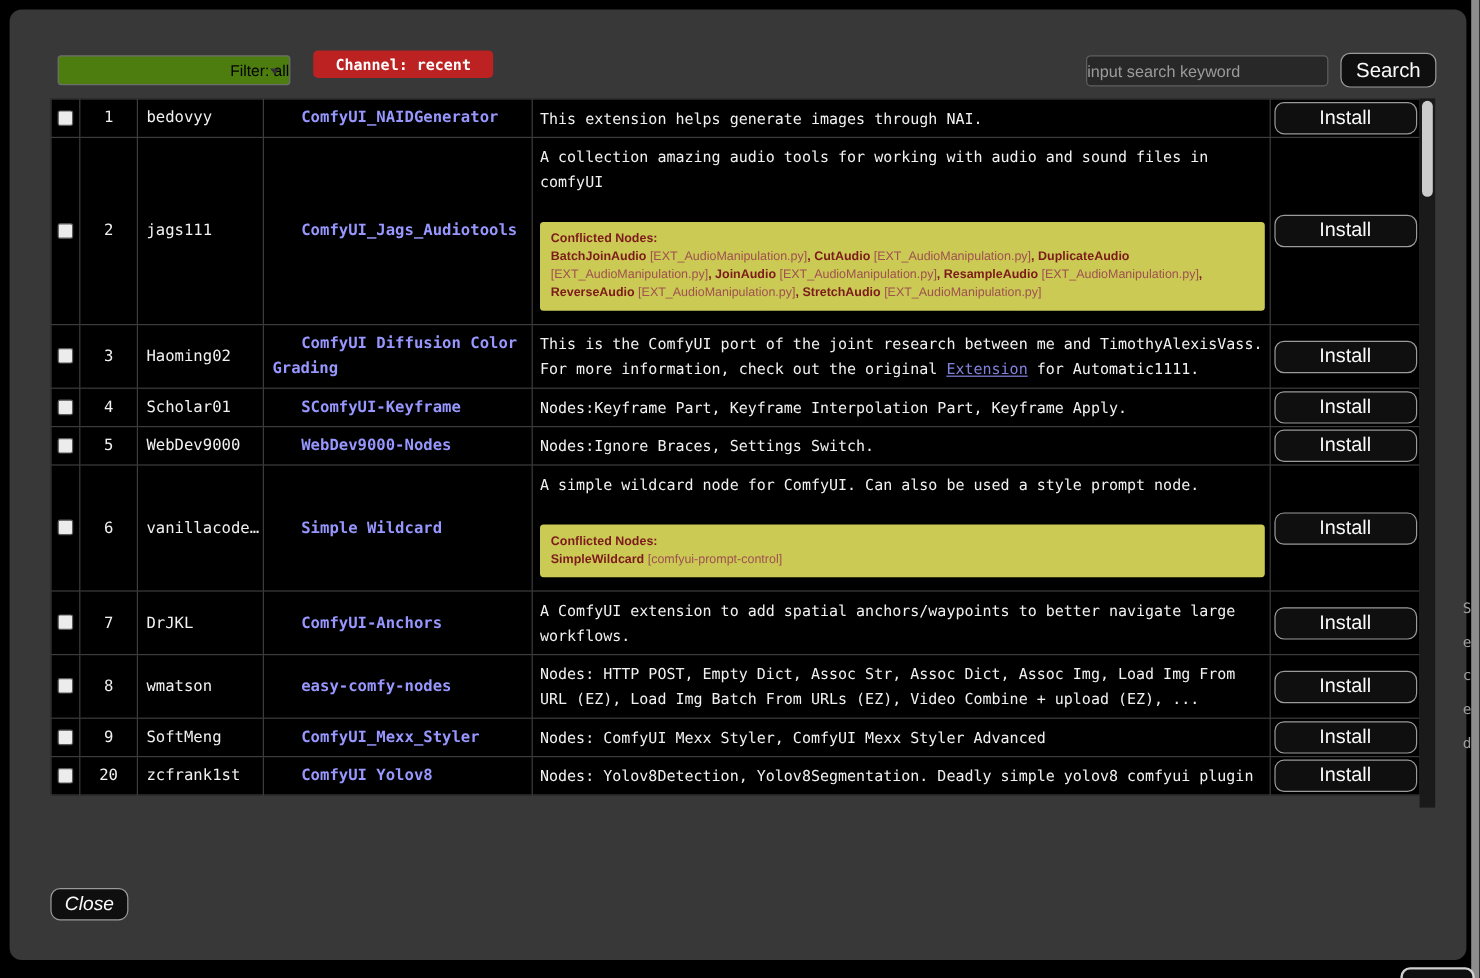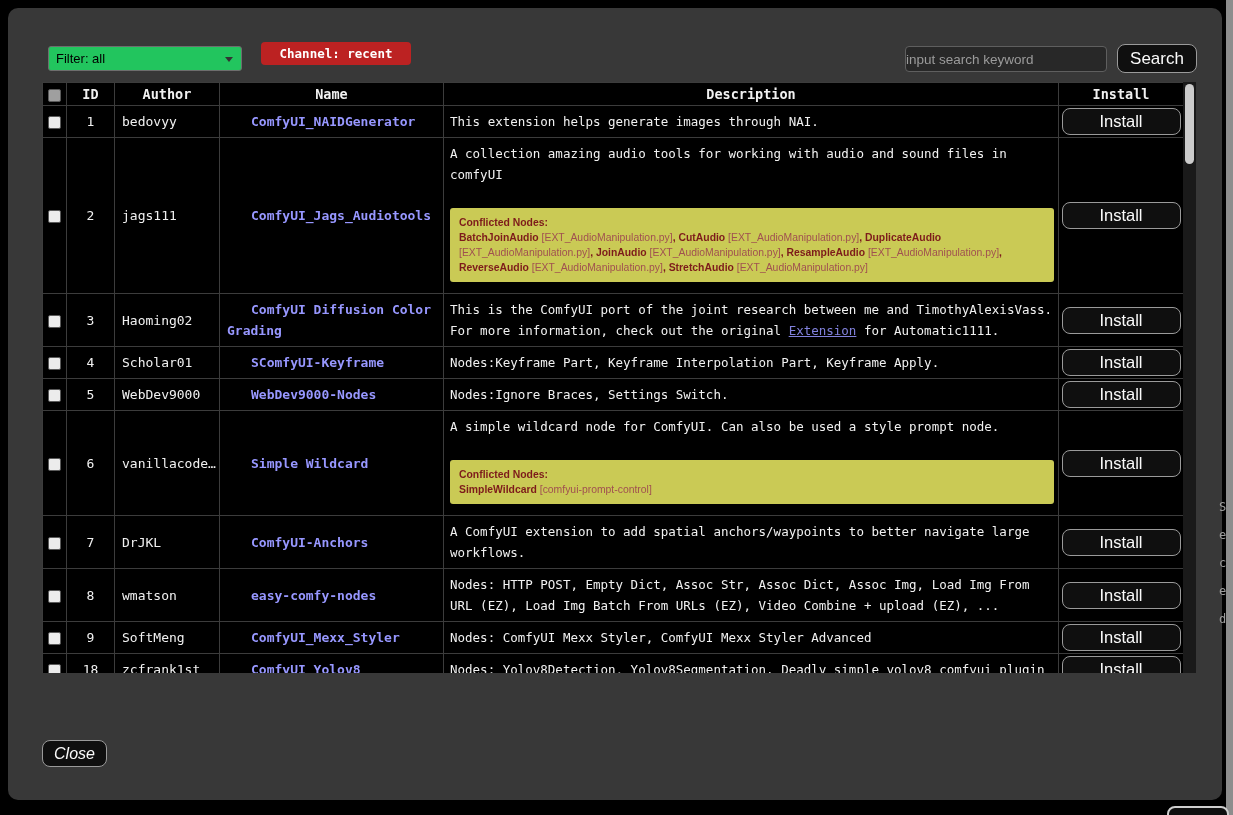--- a/index.html
+++ b/index.html
@@ -4,22 +4,22 @@
 <style>
   * { box-sizing: border-box; margin: 0; padding: 0; }
   html,body { width:1233px; height:815px; background:#000; overflow:hidden; position:relative;
               font-family:"Liberation Sans", sans-serif; }
 
   .dialog { position:absolute; left:8px; top:8px; width:1214px; height:792px;
             background:var(--dialog-bg,#383838); border-radius:10px; }
 
   
   .filter-select { position:absolute; left:40px; top:38px; width:194px; height:25px;
-                   background:#22c55e; color:#000; border:1px solid #6e6e6e; border-radius:3px;
-                   display:flex; align-items:center; padding-left:7px; font-size:13px; cursor:pointer; }
+                   background:#4d7c0f; color:#000; border:1px solid #6e6e6e; border-radius:3px;
+                   display:flex; align-items:center; padding-left:7px; font-size:13px; cursor:pointer;justify-content:flex-end; }
   .filter-select .arrow { position:absolute; right:8px; top:10px; width:0; height:0;
                           border-left:4px solid transparent; border-right:4px solid transparent;
                           border-top:5px solid #333; }
   .channel-badge { position:absolute; left:253px; top:34px; width:150px; height:23px;
                    background:var(--badge-bg,#bc2222); color:#fff; border-radius:4px;
                    font:bold 12.5px "DejaVu Sans Mono", monospace;
                    display:flex; align-items:center; justify-content:center; }
   .search-input { position:absolute; left:897px; top:38px; width:202px; height:26px;
                   background:#282828; border:1px solid #5f5f5f; border-radius:4px;
                   color:#ddd; padding:0 0; font-size:13.5px; font-family:"Liberation Sans",sans-serif; }
@@ -92,28 +92,20 @@
       <table class="grid">
         <colgroup>
           <col style="width:24px">
             <col style="width:48px">
             <col style="width:105px">
           <col style="width:224px">
             <col style="width:615px">
             <col style="width:125px">
         </colgroup>
         <tbody>
-            <tr>
-          <th class="c-check"><span class="cb cb-header"></span></th>
-          <th>ID</th>
-          <th>Author</th>
-          <th>Name</th>
-          <th>Description</th>
-          <th>Install</th>
-        </tr>
 
         <tr>
           <td class="c-check"><span class="cb"></span></td>
           <td class="c-id">1</td>
           <td class="c-author">bedovyy</td>
           <td class="c-name"><a class="namelink">ComfyUI_NAIDGenerator</a></td>
           <td class="c-desc">This extension helps generate images through NAI.</td>
           <td class="c-install"><button class="btn install-button">Install</button></td>
         </tr>
 
@@ -196,21 +188,21 @@
           <td class="c-check"><span class="cb"></span></td>
           <td class="c-id">9</td>
           <td class="c-author">SoftMeng</td>
           <td class="c-name"><a class="namelink">ComfyUI_Mexx_Styler</a></td>
           <td class="c-desc">Nodes: ComfyUI Mexx Styler, ComfyUI Mexx Styler Advanced</td>
           <td class="c-install"><button class="btn install-button">Install</button></td>
         </tr>
 
         <tr>
           <td class="c-check"><span class="cb"></span></td>
-          <td class="c-id">18</td>
+          <td class="c-id">20</td>
           <td class="c-author">zcfrank1st</td>
           <td class="c-name"><a class="namelink">ComfyUI Yolov8</a></td>
           <td class="c-desc">Nodes: Yolov8Detection, Yolov8Segmentation. Deadly simple yolov8 comfyui plugin</td>
           <td class="c-install"><button class="btn install-button">Install</button></td>
         </tr>
       </tbody>
         </table>
     </div>
     <div class="tscroll">
       <div class="thumb"></div>

